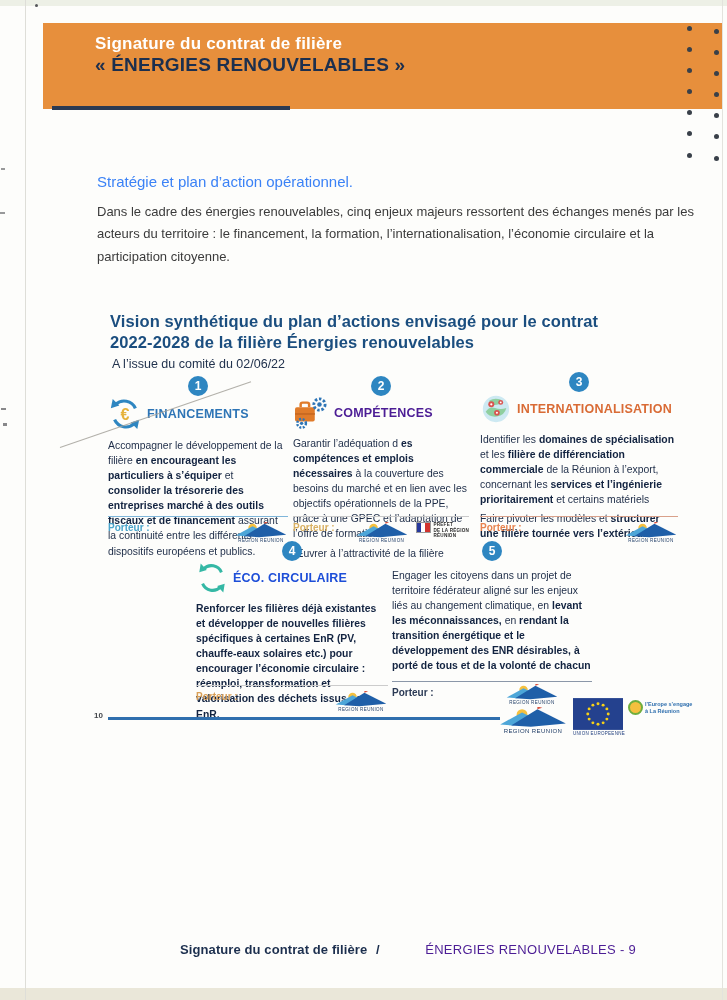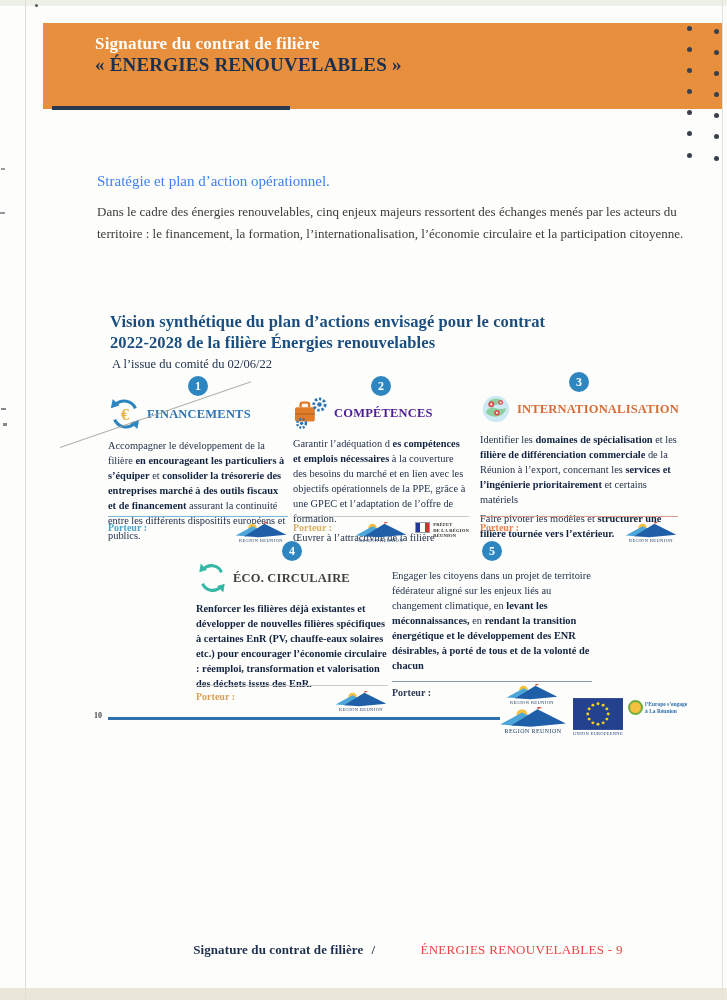--- a/index.html
+++ b/index.html
@@ -1,17 +1,17 @@
 <!DOCTYPE html>
 <html><head>
 <meta charset="utf-8">
 <style>
   html,body{margin:0;padding:0;background:#fff;}
   .page{position:relative;width:727px;height:1000px;background:#fdfdfb;overflow:hidden;
-        font-family:Liberation Serif, serif;color:#2a2a2a;}
+        font-family:Liberation Sans, sans-serif;color:#2a2a2a;}
   
   .edge-top{position:absolute;left:0;top:0;width:727px;height:6px;background:#edf0e6;}
   .edge-bottom{position:absolute;left:0;top:988px;width:727px;height:12px;background:#eae7d9;}
   .edge-left{position:absolute;left:25px;top:0;width:1px;height:1000px;background:#dedeD8;}
   .edge-right{position:absolute;left:722px;top:0;width:1px;height:1000px;background:#e3e3dd;}
   .speck{position:absolute;background:#55565a;}
   .diag-line{position:absolute;left:60px;top:447px;width:202px;height:1px;background:#a5a29b;
              transform:rotate(-19deg);transform-origin:left center;opacity:.85;z-index:6;}
   
   .banner{position:absolute;left:43px;top:23px;width:679px;height:86px;background:#e78f3c;
@@ -61,21 +61,21 @@
   .ese-circle{width:11px;height:11px;border-radius:50%;background:#f5c03e;border:2px solid #6fae3e;flex:0 0 auto;}
   .ese-text{font-size:5.5px;font-weight:bold;color:#2f6fae;line-height:1.2;white-space:nowrap;}
   .logo-cluster{position:absolute;left:498px;top:682px;width:185px;height:62px;}
   .logo-cluster > *{position:absolute;}
   
   .margin-num{position:absolute;left:94px;top:711px;font-size:8px;font-weight:bold;color:#44474c;}
   .bottom-rule{position:absolute;left:108px;top:717px;width:392px;height:2.5px;background:#2f6fae;}
   .footer{position:absolute;left:90px;top:942px;width:636px;text-align:center;font-size:13px;white-space:nowrap;}
   .footer-title{font-weight:bold;color:#1c2f4e;letter-spacing:.1px;}
   .footer-sep{color:#1c2f4e;font-weight:bold;margin:0 5px;}
-  .footer-section{color:#ef4444;letter-spacing:.3px;padding-left:37px;}
+  .footer-section{color:#4c1d95;letter-spacing:.3px;padding-left:37px;}
 </style>
 </head>
 <body>
 
 <div class="page">
 
   <div class="edge-top"></div>
   <div class="edge-bottom"></div>
   <div class="edge-left"></div>
   <div class="edge-right"></div>
@@ -231,21 +231,21 @@
 
   <div class="card" style="left:196px;top:541px;width:192px;height:178px;">
     <div class="badge">4</div>
     <div class="card-head">
       <svg width="32" height="32" viewBox="0 0 34 34">
         <path d="M27 11 A11.5 11.5 0 0 0 8 7.5" fill="none" stroke="#35b8a5" stroke-width="3.2"></path>
         <polygon points="5,1.5 11.5,8.5 3.5,11" fill="#35b8a5"></polygon>
         <path d="M7 23 A11.5 11.5 0 0 0 26 26.5" fill="none" stroke="#35b8a5" stroke-width="3.2"></path>
         <polygon points="29,32.5 22.5,25.5 30.5,23" fill="#35b8a5"></polygon>
       </svg>
-      <span class="card-title" style="color:#404040;">ÉCO. CIRCULAIRE</span>
+      <span class="card-title" style="color:#1d4ed8;">ÉCO. CIRCULAIRE</span>
     </div>
     <p class="card-body"><b>Renforcer les filières déjà existantes et développer de nouvelles filières spécifiques à certaines EnR (PV, chauffe-eaux solaires etc.) pour encourager l’économie circulaire : réemploi, transformation et valorisation des déchets issus des EnR.</b></p>
     <div class="card-foot" style="top:144px;border-color:#cccccc;">
       <span class="porteur" style="color:#d99f56;">Porteur :</span>
       <div class="logo-row">
         <div class="rr-logo">
           <svg viewBox="0 0 64 20">
               <circle cx="22" cy="7" r="5" fill="#f5c03e"></circle>
               <path d="M2 16 L22 5 L34 11 L14 17 Z" fill="#4da6d8"></path>
               <path d="M12 17 L36 2 L62 15 L30 18 Z" fill="#1f5fa8"></path>

